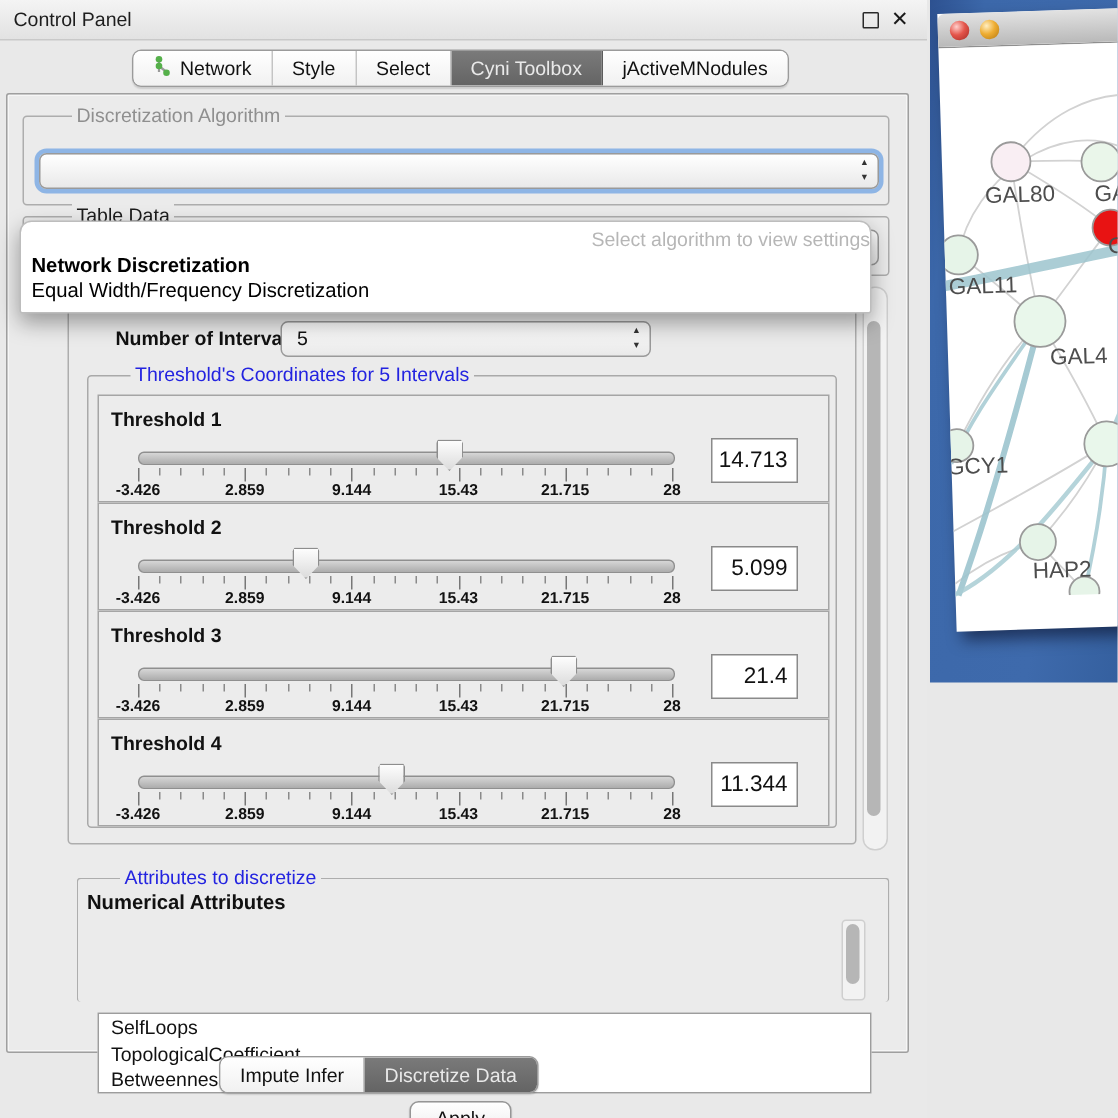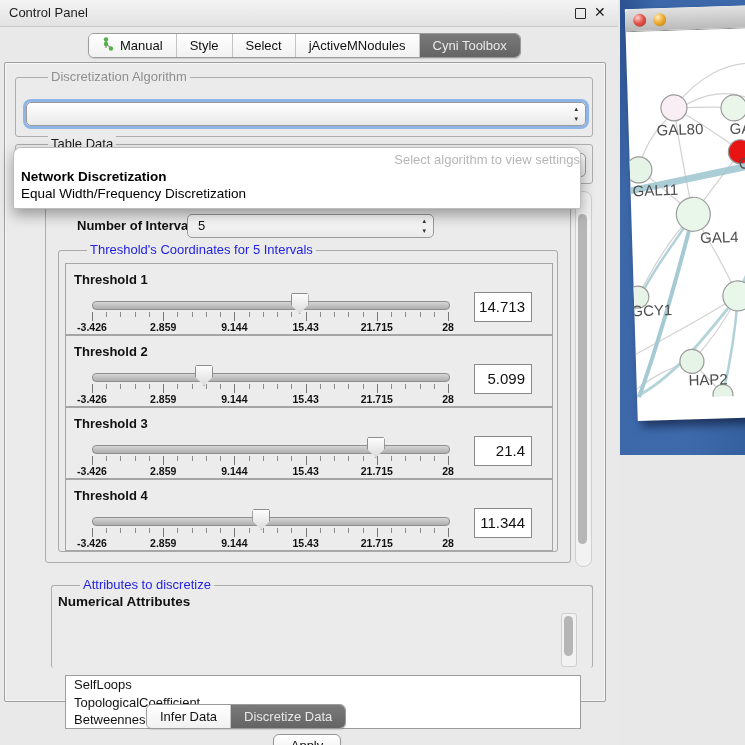--- a/index.html
+++ b/index.html
@@ -117,33 +117,33 @@
 
   <div id="top-tabs" class="segbar">
       <div class="seg">
         <span><svg width="13" height="14" viewBox="0 0 13 14">
             <line x1="4" y1="3" x2="4" y2="11" stroke="#9a9a9a" stroke-width="1.5"></line>
             <line x1="4" y1="7" x2="9" y2="11" stroke="#9a9a9a" stroke-width="1.5"></line>
             <circle cx="4" cy="2.5" r="2.2" fill="#55b04a"></circle>
             <circle cx="4" cy="7" r="2.2" fill="#55b04a"></circle>
             <circle cx="9" cy="11.5" r="2.2" fill="#55b04a"></circle>
           </svg></span>
-        <span>Manual</span>
+        <span>Network</span>
       </div>
       <div class="seg">
         <span>Style</span>
       </div>
       <div class="seg">
         <span>Select</span>
       </div>
+      <div class="seg sel">
+        <span>Cyni Toolbox</span>
+      </div>
       <div class="seg">
         <span>jActiveMNodules</span>
-      </div>
-      <div class="seg sel">
-        <span>Cyni Toolbox</span>
       </div>
     </div>
 
   <div id="outer">
 
     <div class="groupbox" style="left:10px;top:14px;width:576px;height:58px;">
       <span class="grouptitle g-gray" style="left:8px;top:-9px;">Discretization Algorithm</span>
       <div class="combo focusring" style="left:10px;top:24px;width:558px;">
         <span class="spin"><span>▴</span><br><span>▾</span></span>
       </div>
@@ -368,21 +368,21 @@
       </div>
     <div class="vscroll" style="left:556px;top:550px;width:14px;height:52px;border-radius:3px;">
       <div class="vthumb" style="top:2px;height:40px;"></div>
     </div>
 
     <div id="apply-btn">Apply</div>
   </div>
 
   <div id="bottom-tabs" class="segbar">
       <div class="seg">
-        <span>Infer Data</span>
+        <span>Impute Infer</span>
       </div>
       <div class="seg sel">
         <span>Discretize Data</span>
       </div>
     </div>
 </div>
 
 <div id="right-panel">
   <div id="blue-area">
     <div id="mac-window">

